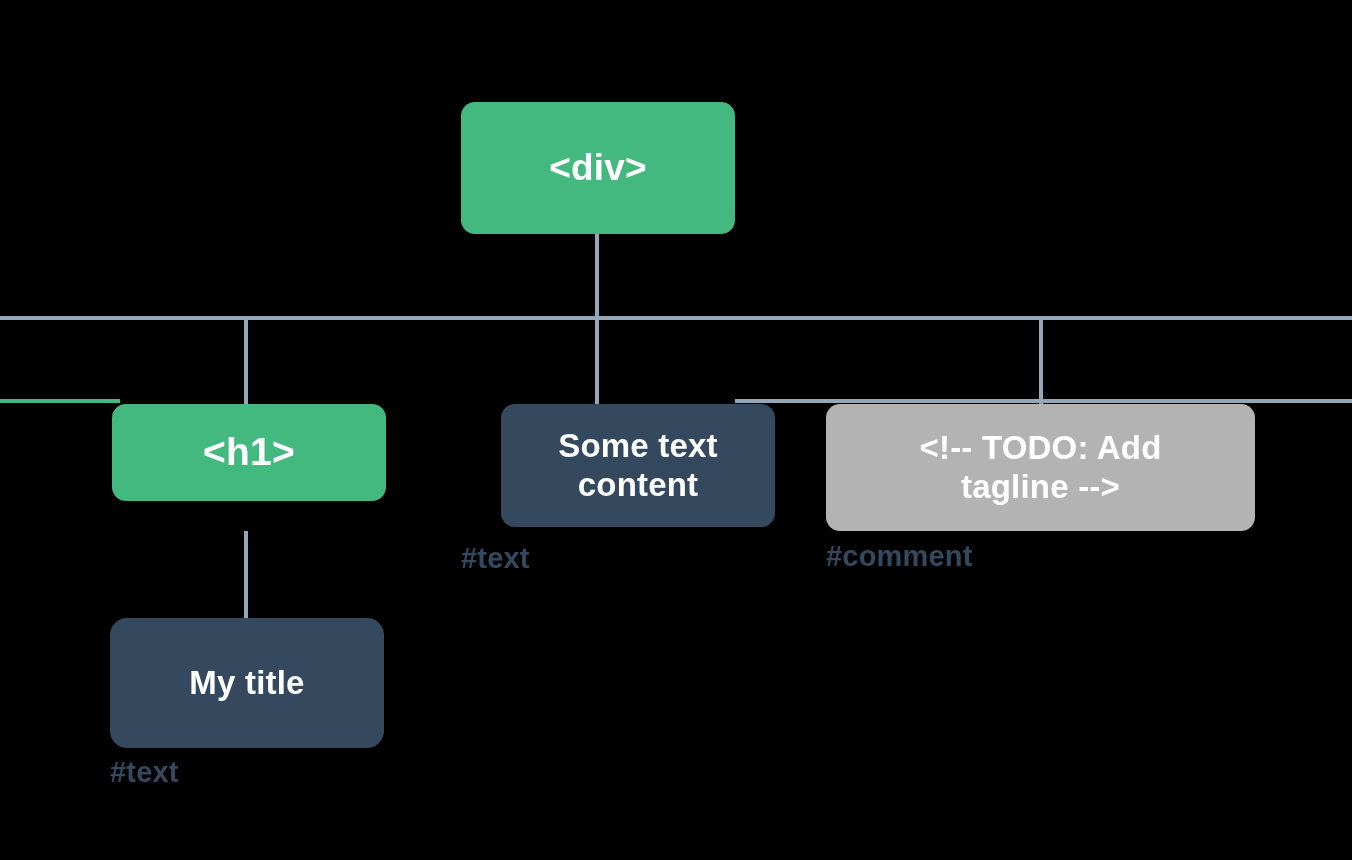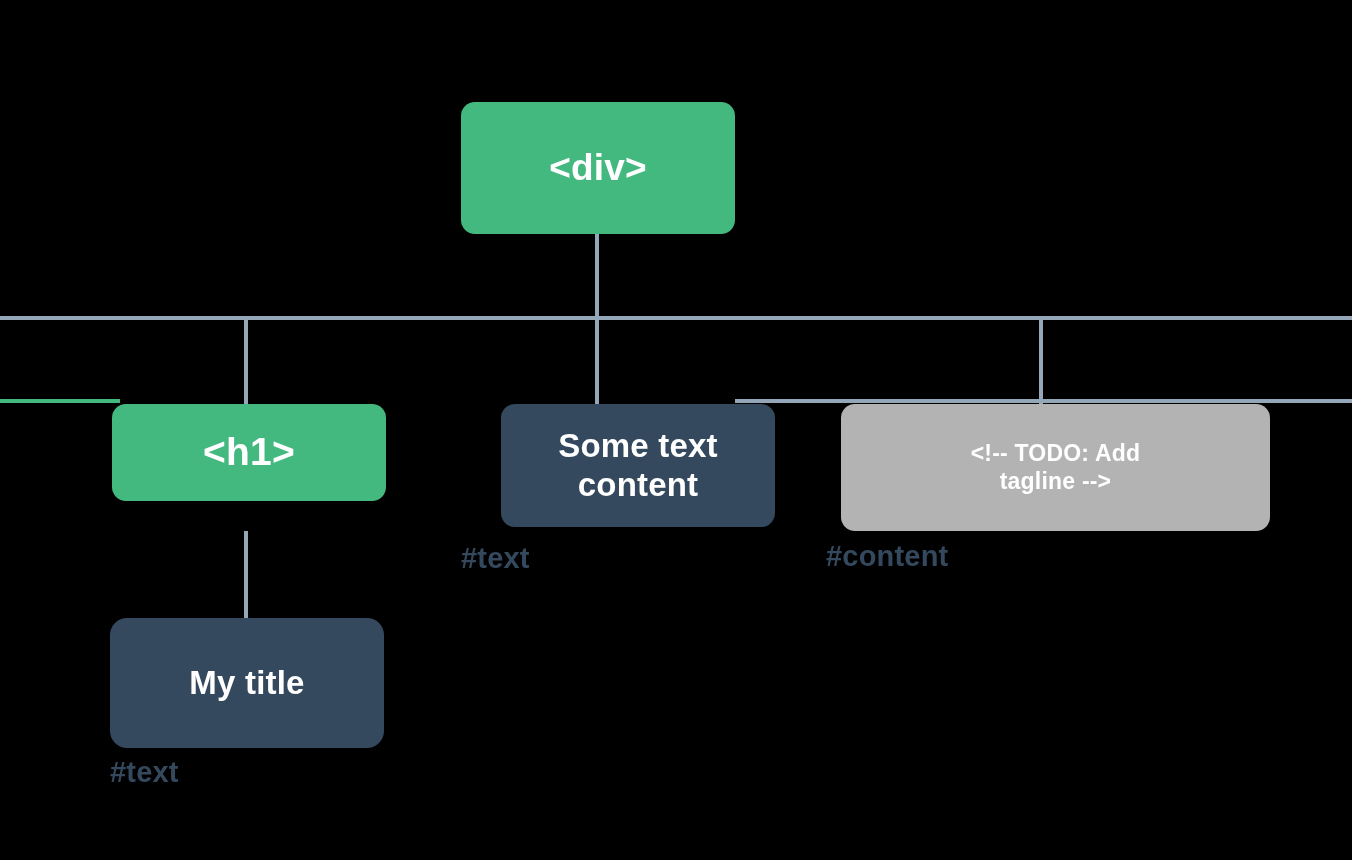--- a/index.html
+++ b/index.html
@@ -83,24 +83,24 @@
   <div class="bleed bleed-green" style="left:0px; top:399px; width:120px;"></div>
   <div class="bleed" style="left:735px; top:399px; width:617px; background:#94a7b8;"></div>
 
   <div class="node element" style="left:461px; top:102px; width:274px; height:132px; font-size:37px;">&lt;div&gt;</div>
 
   <div class="node element" style="left:112px; top:404px; width:274px; height:97px; font-size:39px;">&lt;h1&gt;</div>
 
   <div class="node textnode" style="left:461px; top:404px; width:274px; height:123px; font-size:33px;margin-left:40px;">Some text
 content</div>
 
-  <div class="node comment" style="left:826px; top:404px; width:429px; height:127px; font-size:23px;margin-left:15px;">&lt;!-- TODO: Add
+  <div class="node comment" style="left:826px; top:404px; width:429px; height:127px; font-size:33px;">&lt;!-- TODO: Add
 tagline  --&gt;</div>
 
   <div class="node textnode" style="left:110px; top:618px; width:274px; height:130px; font-size:33px;border-radius:17px;">My title</div>
 
   <div class="caption" style="left:461px; top:542px; width:274px;">#text</div>
 
-  <div class="caption" style="left:826px; top:540px; width:429px;">#content</div>
+  <div class="caption" style="left:826px; top:540px; width:429px;">#comment</div>
 
   <div class="caption" style="left:110px; top:756px; width:274px;">#text</div>
 
 </div>
 
 </body></html>

